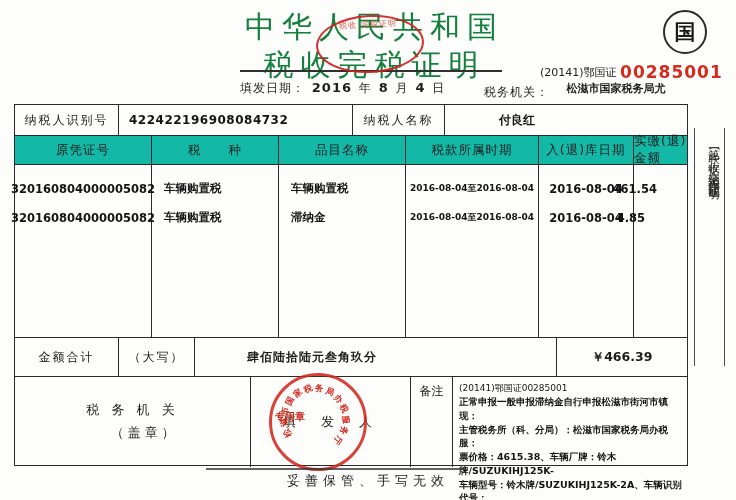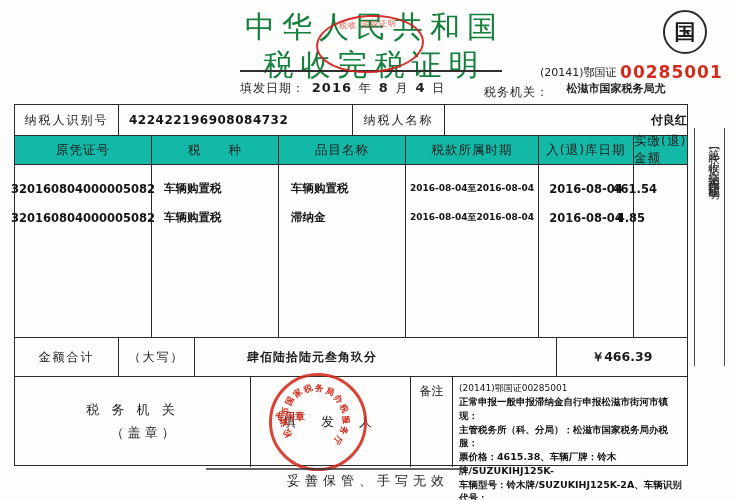--- a/index.html
+++ b/index.html
@@ -73,21 +73,21 @@
     position:absolute;left:14px;top:104px;width:672px;height:360px;
     border:1.6px solid #2a2a2a;
   }
   .row{display:flex;border-bottom:1.3px solid #2a2a2a;}
   .cell{
     border-right:1.3px solid #2a2a2a;
     display:flex;align-items:center;
     box-sizing:border-box;
     font-size:12px;
   }
-  .cell:last-child{border-right:none;justify-content:flex-end;}
+  .cell:last-child{border-right:none;}
   .lbl{justify-content:center;letter-spacing:2px;color:#1f1f1f;}
   .val{padding-left:10px;font-weight:bold;color:#141414;}
 
   
   .r-taxpayer{height:30px;}
   .r-taxpayer .c1{width:104px;}
   .r-taxpayer .c2{width:234px;}
   .r-taxpayer .c3{width:92px;}
   .r-taxpayer .c4{flex:1;}
   .c2 .val-txt{font-size:12px;font-weight:bold;letter-spacing:.5px;}

